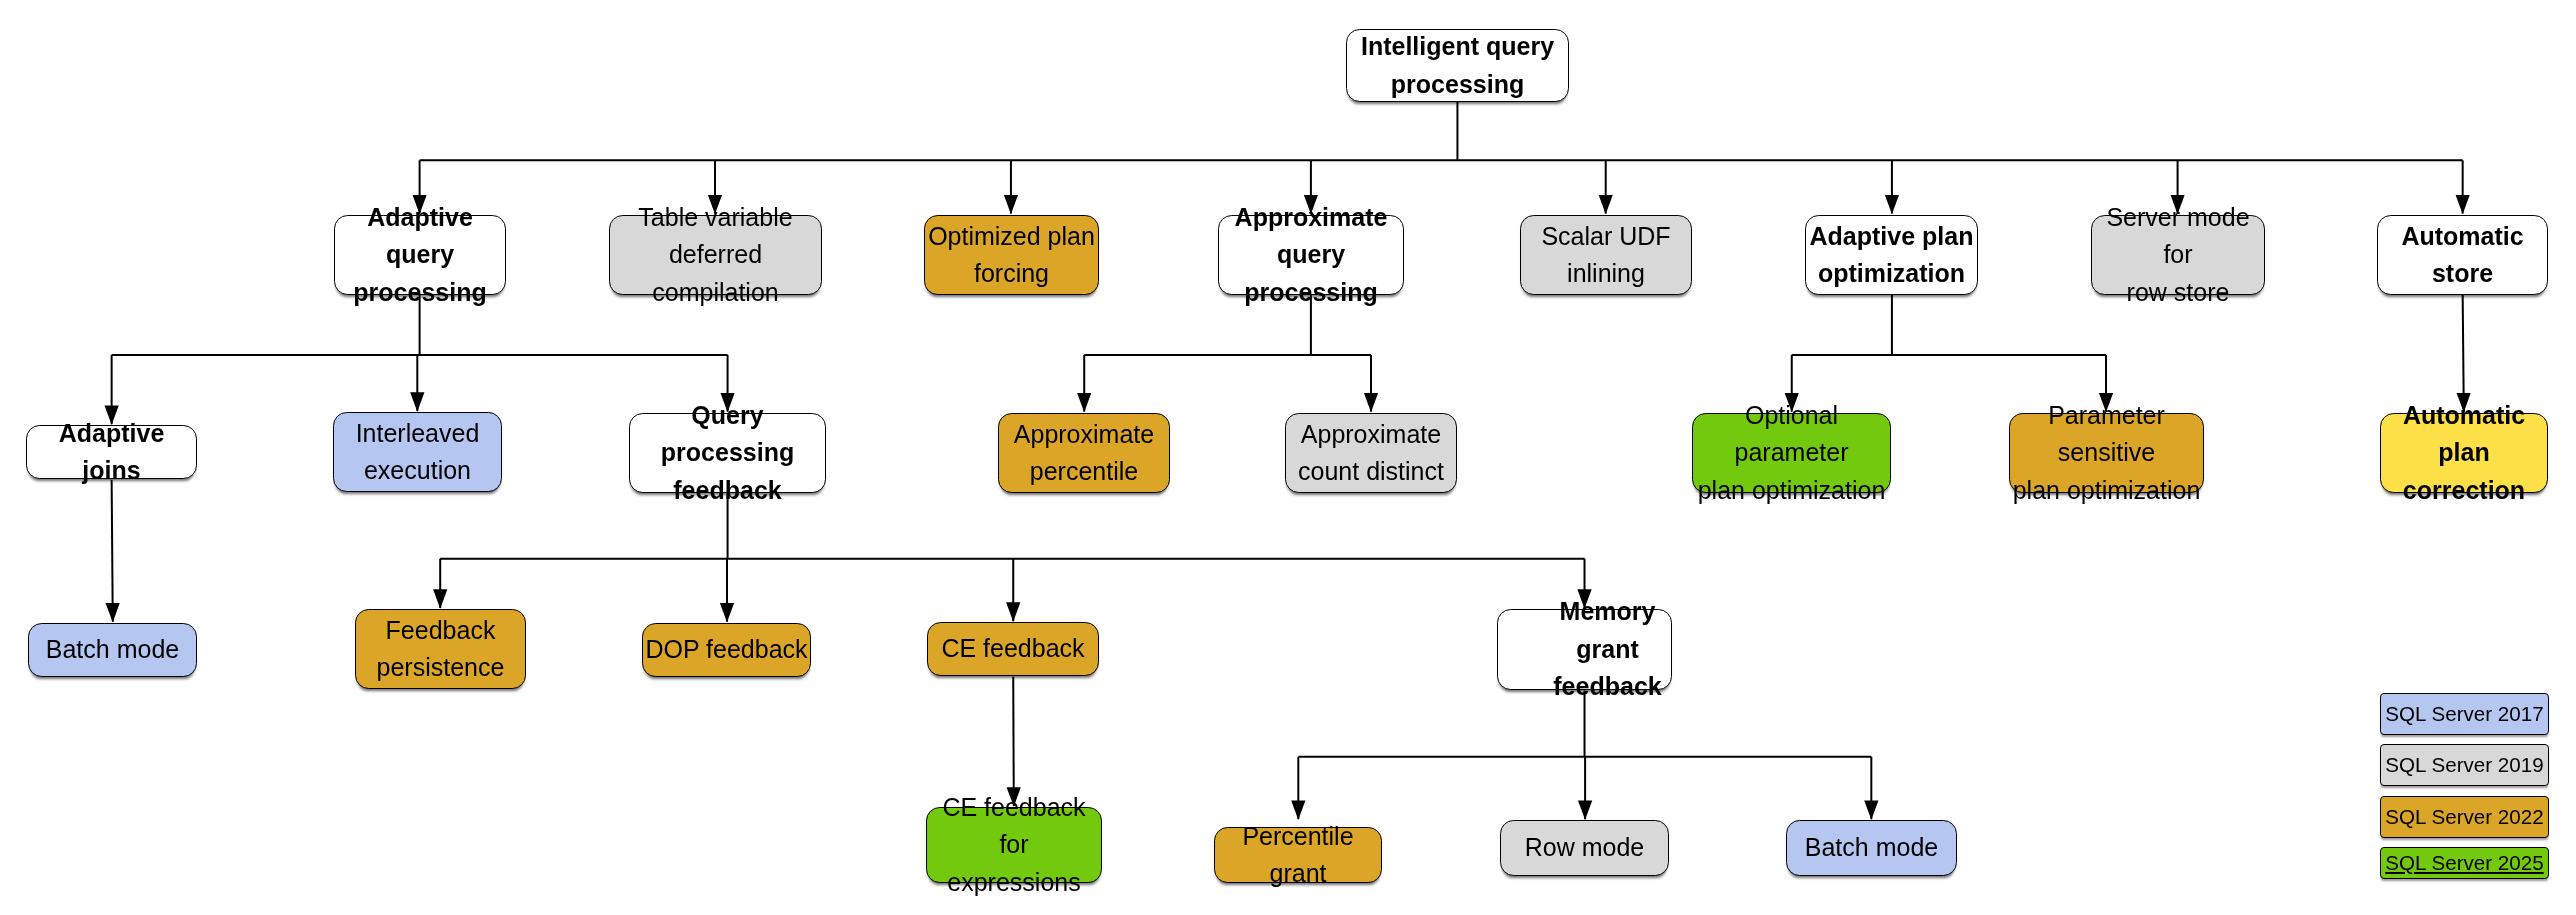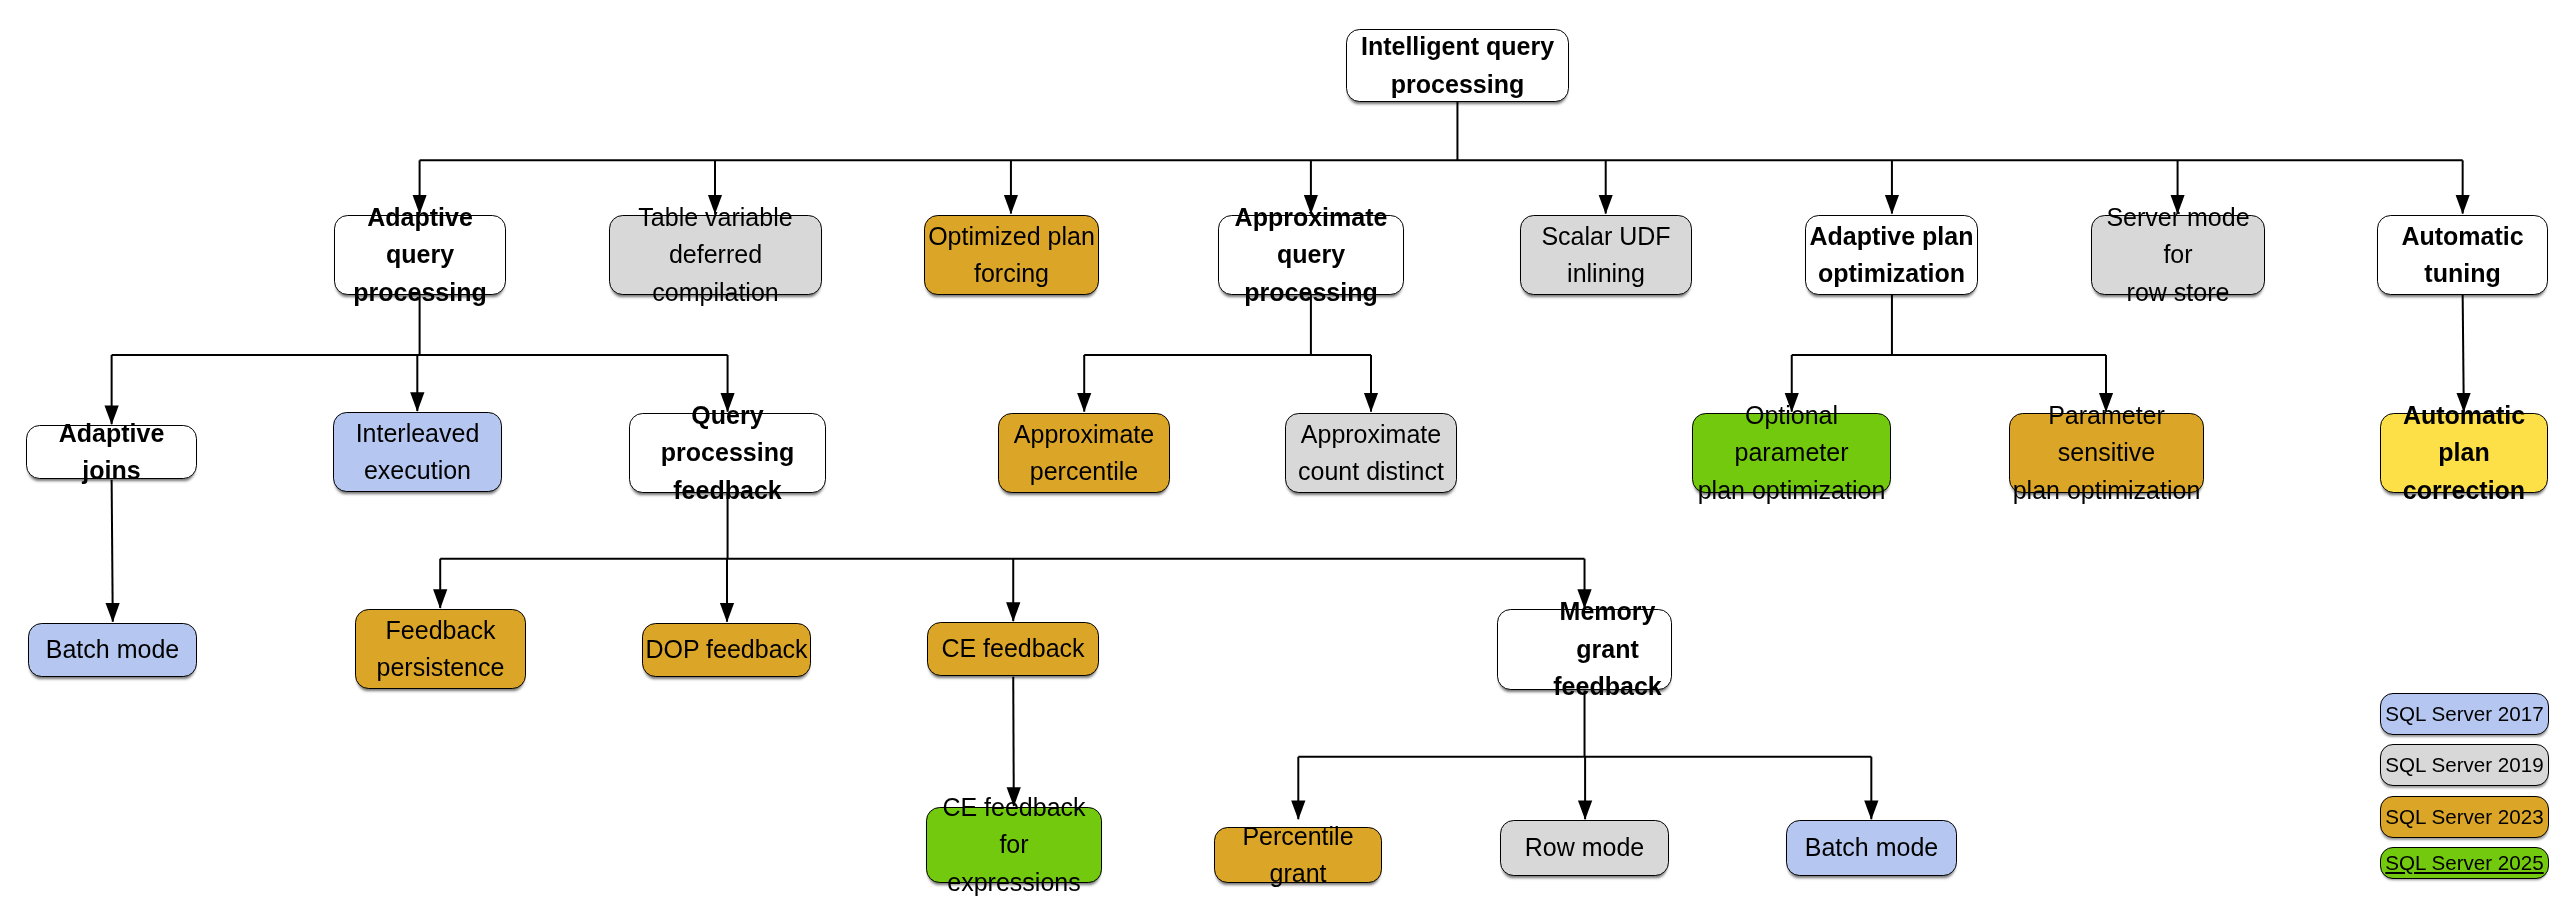--- a/index.html
+++ b/index.html
@@ -34,21 +34,21 @@
   }
   .node.bold { font-weight: bold; }
   .legend-item {
     position: absolute;
     display: flex;
     align-items: center;
     justify-content: center;
     text-align: center;
     box-sizing: border-box;
     border: 1.7px solid #000000;
-    border-radius: 13px;
+    border-radius: 4px;
     color: #000000;
     font-size: 20.6px;
     box-shadow: 0 2.9px 2.3px -1.7px rgba(0,0,0,0.4);
   }
 </style>
 </head>
 <body>
 
 <div id="canvas">
   <svg id="edges" xmlns="http://www.w3.org/2000/svg" viewBox="0 0 4500 1600" width="2576" height="916">
@@ -106,21 +106,21 @@
 forcing</div>
       <div class="node bold" style="left: 1218px; top: 215px; width: 186px; height: 80px; background: rgb(255, 255, 255);">Approximate
 query processing</div>
       <div class="node" style="left: 1520px; top: 215px; width: 172px; height: 80px; background: rgb(216, 216, 216);">Scalar UDF
 inlining</div>
       <div class="node bold" style="left: 1805px; top: 215px; width: 173px; height: 80px; background: rgb(255, 255, 255);">Adaptive plan
 optimization</div>
       <div class="node" style="left: 2091px; top: 215px; width: 174px; height: 80px; background: rgb(216, 216, 216);">Server mode for
 row store</div>
       <div class="node bold" style="left: 2377px; top: 215px; width: 171px; height: 80px; background: rgb(255, 255, 255);">Automatic
-tuning</div>
+store</div>
       <div class="node bold" style="left: 26px; top: 425px; width: 171px; height: 54px; background: rgb(255, 255, 255);">Adaptive joins</div>
       <div class="node" style="left: 333px; top: 412px; width: 169px; height: 80px; background: rgb(181, 199, 241);">Interleaved
 execution</div>
       <div class="node bold" style="left: 629px; top: 413px; width: 197px; height: 80px; background: rgb(255, 255, 255);">Query processing
 feedback</div>
       <div class="node" style="left: 998px; top: 413px; width: 172px; height: 80px; background: rgb(219, 165, 40);">Approximate
 percentile</div>
       <div class="node" style="left: 1285px; top: 413px; width: 172px; height: 80px; background: rgb(216, 216, 216);">Approximate
 count distinct</div>
       <div class="node" style="left: 1692px; top: 413px; width: 199px; height: 80px; background: rgb(114, 201, 14);">Optional parameter
@@ -138,17 +138,17 @@
 feedback</div>
       <div class="node" style="left: 926px; top: 807px; width: 176px; height: 76px; background: rgb(114, 201, 14);">CE feedback for
 expressions</div>
       <div class="node" style="left: 1214px; top: 820px; width: 168px; height: 56px; background: rgb(219, 165, 40); margin-top: 7px;">Percentile grant</div>
       <div class="node" style="left: 1500px; top: 820px; width: 169px; height: 56px; background: rgb(216, 216, 216);">Row mode</div>
       <div class="node" style="left: 1786px; top: 820px; width: 171px; height: 56px; background: rgb(181, 199, 241);">Batch mode</div>
     </div>
   <div id="legend">
       <div class="legend-item" style="left: 2380px; top: 693px; width: 169px; height: 42px; background: rgb(181, 199, 241);">SQL Server 2017</div>
       <div class="legend-item" style="left: 2380px; top: 744px; width: 169px; height: 42px; background: rgb(216, 216, 216);">SQL Server 2019</div>
-      <div class="legend-item" style="left: 2380px; top: 796px; width: 169px; height: 42px; background: rgb(219, 165, 40);">SQL Server 2023</div>
+      <div class="legend-item" style="left: 2380px; top: 796px; width: 169px; height: 42px; background: rgb(219, 165, 40);">SQL Server 2022</div>
       <div class="legend-item" style="left: 2380px; top: 847px; width: 169px; height: 32px; background: rgb(114, 201, 14); text-decoration: underline;">SQL Server 2025</div>
     </div>
 </div>
 
 
 </body></html>

